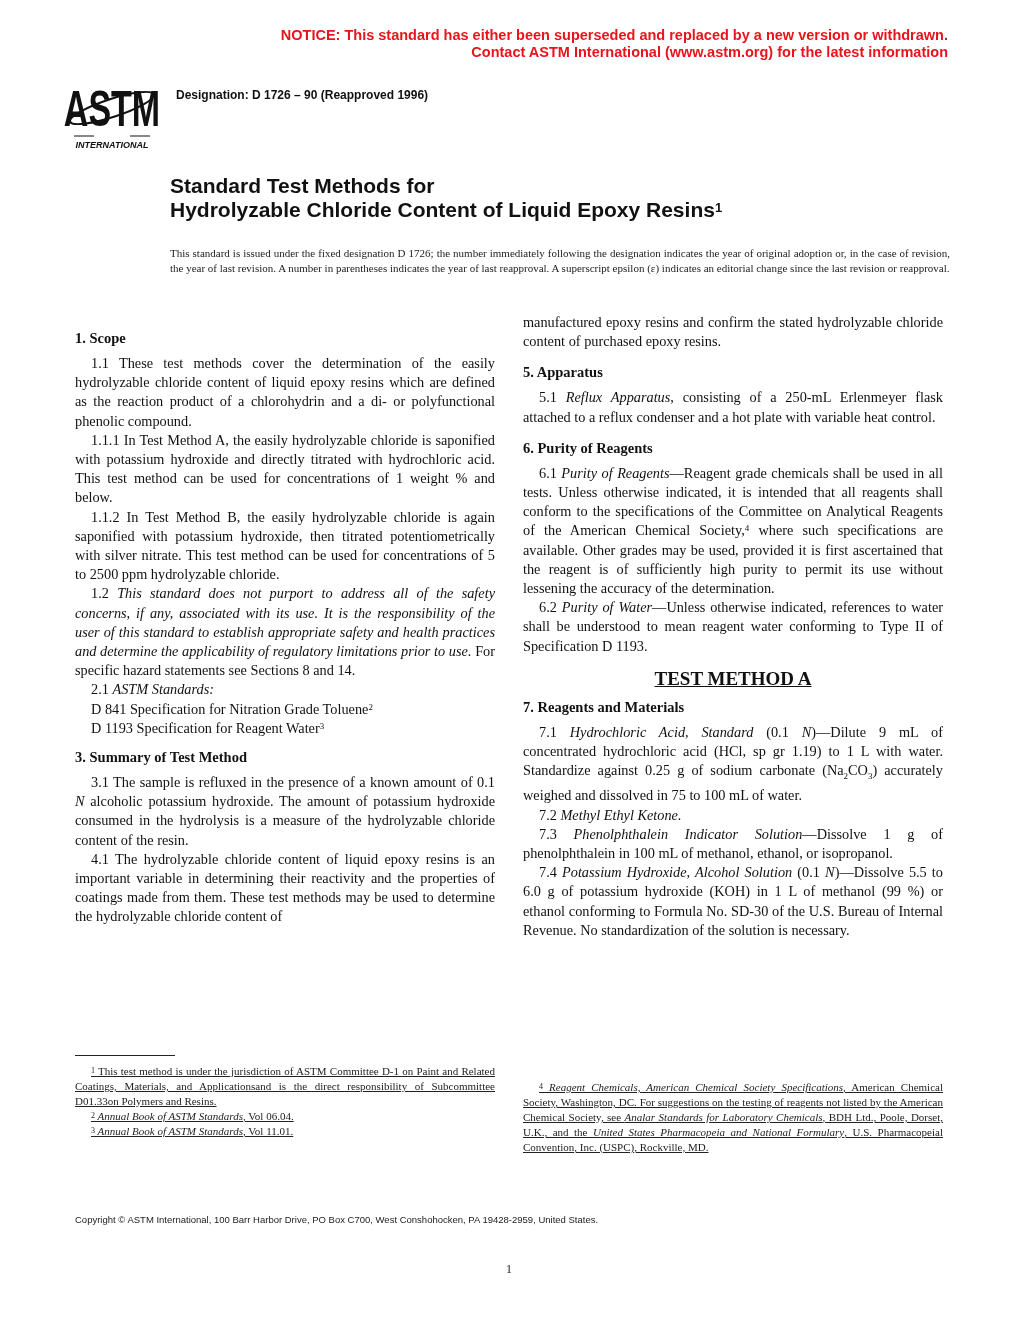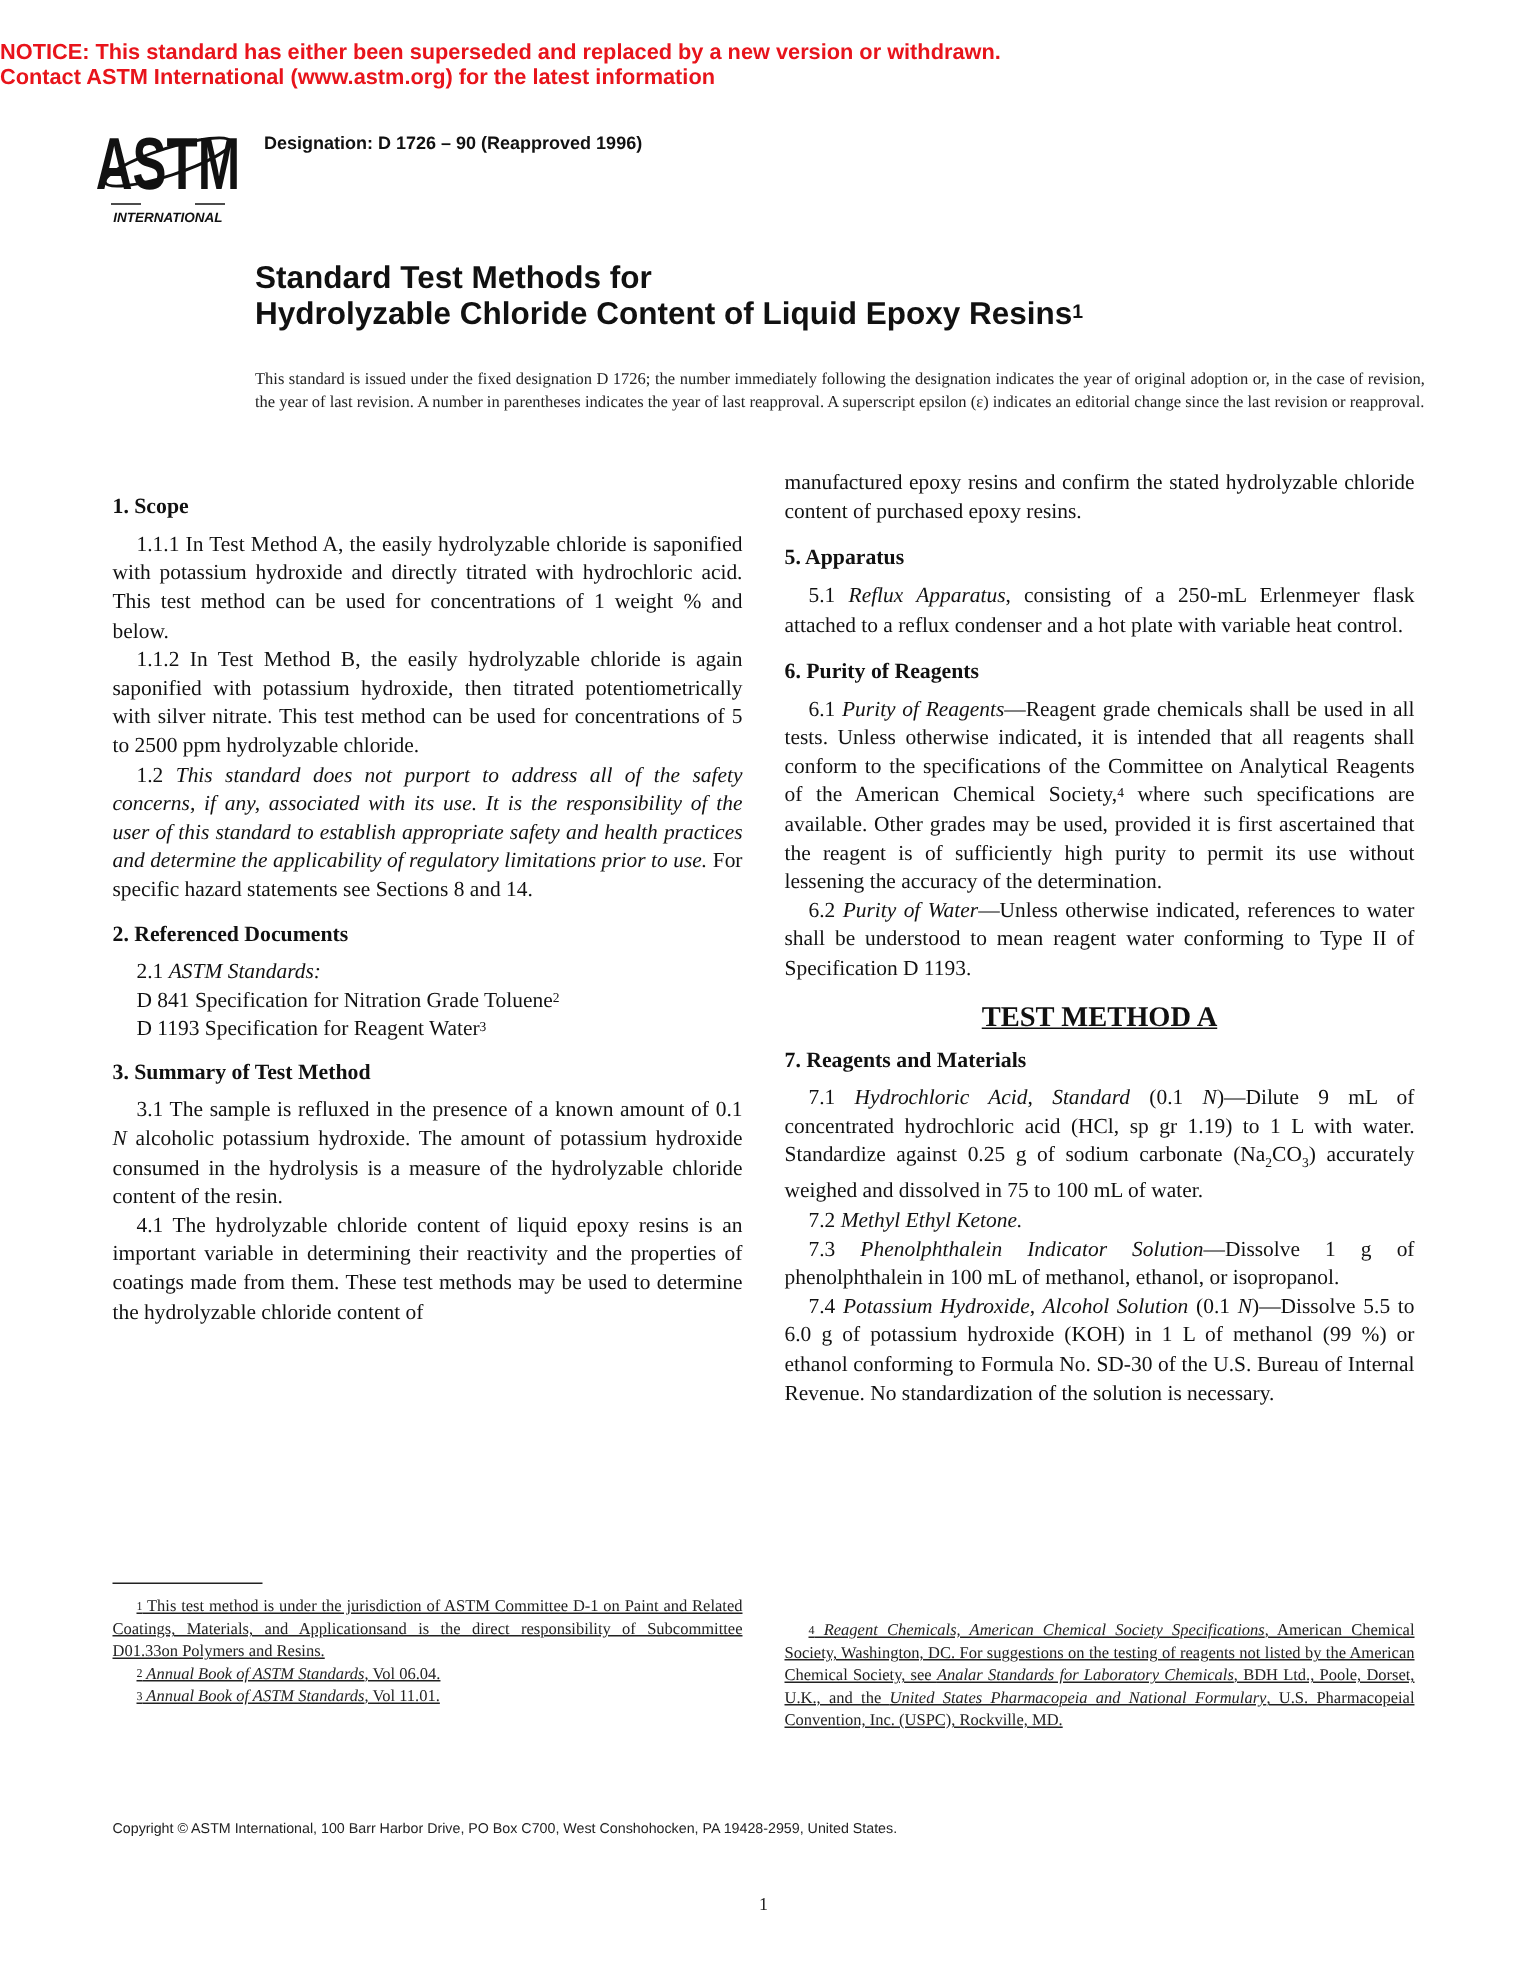--- a/index.html
+++ b/index.html
@@ -1,18 +1,18 @@
 <!DOCTYPE html>
 <html><head>
 <meta charset="utf-8">
 <style>
   html, body { margin: 0; padding: 0; background: #ffffff; }
   body { width: 1020px; height: 1320px; position: relative; overflow: hidden; color: #111; }
 
-  .notice { position: absolute; left: 0; top: 27px; width: 948px; text-align: left;
+  .notice { position: absolute; left: 0; top: 27px; width: 948px; text-align: right;
             font-family: "Liberation Sans", sans-serif; font-weight: bold; font-size: 14.5px;
             line-height: 17px; }
   .logo { position: absolute; left: 64px; top: 78px; width: 96px; height: 70px; }
   .designation { position: absolute; left: 176px; top: 88px; font-family: "Liberation Sans", sans-serif;
                  font-weight: bold; font-size: 12px; color: #111; }
   .title { position: absolute; left: 170px; top: 174px; font-family: "Liberation Sans", sans-serif;
            font-weight: bold; font-size: 21px; line-height: 24px; color: #111; }
   .title sup { font-size: 13px; vertical-align: top; position: relative; top: -2px; }
   .issued { position: absolute; left: 170px; top: 246px; width: 780px; font-family: "Liberation Serif", serif;
             font-size: 11px; line-height: 15px; color: #222; text-align: justify; }
@@ -66,25 +66,25 @@
 
 <div class="title">
   <div>Standard Test Methods for</div>
   <div><span>Hydrolyzable Chloride Content of Liquid Epoxy Resins</span><sup>1</sup></div>
 </div>
 
 <div class="issued">This standard is issued under the fixed designation D 1726; the number immediately following the designation indicates the year of original adoption or, in the case of revision, the year of last revision. A number in parentheses indicates the year of last reapproval. A superscript epsilon (ε) indicates an editorial change since the last revision or reapproval.</div>
 
 <div class="col left">
   <h2 class="first">1.  Scope</h2>
+  <p class="ind">1.1  These test methods cover the determination of the easily hydrolyzable chloride content of liquid epoxy resins which are defined as the reaction product of a chlorohydrin and a di- or polyfunctional phenolic compound.</p>
   <p class="ind">1.1.1  In Test Method A, the easily hydrolyzable chloride is saponified with potassium hydroxide and directly titrated with hydrochloric acid. This test method can be used for concentrations of 1 weight  % and below.</p>
   <p class="ind">1.1.2  In Test Method B, the easily hydrolyzable chloride is again saponified with potassium hydroxide, then titrated potentiometrically with silver nitrate. This test method can be used for concentrations of 5 to 2500 ppm hydrolyzable chloride.</p>
   <p class="ind"><span>1.2 </span><i>This standard does not purport to address all of the safety concerns, if any, associated with its use. It is the responsibility of the user of this standard to establish appropriate safety and health practices and determine the applicability of regulatory limitations prior to use.</i><span> For specific hazard statements see Sections 8 and 14.</span></p>
 
-  <h2>2.  Referenced Documents</h2>
   <p class="ind"><span>2.1 </span><i>ASTM Standards:</i></p>
   <p class="ref"><span>D 841  Specification for Nitration Grade Toluene</span><sup>2</sup></p>
   <p class="ref"><span>D 1193  Specification for Reagent Water</span><sup>3</sup></p>
 
   <h2>3.  Summary of Test Method</h2>
   <p class="ind"><span>3.1  The sample is refluxed in the presence of a known amount of 0.1 </span><i>N</i><span> alcoholic potassium hydroxide. The amount of potassium hydroxide consumed in the hydrolysis is a measure of the hydrolyzable chloride content of the resin.</span></p>
 
   <p class="ind">4.1  The hydrolyzable chloride content of liquid epoxy resins is an important variable in determining their reactivity and the properties of coatings made from them. These test methods may be used to determine the hydrolyzable chloride content of</p>
 </div>
 

